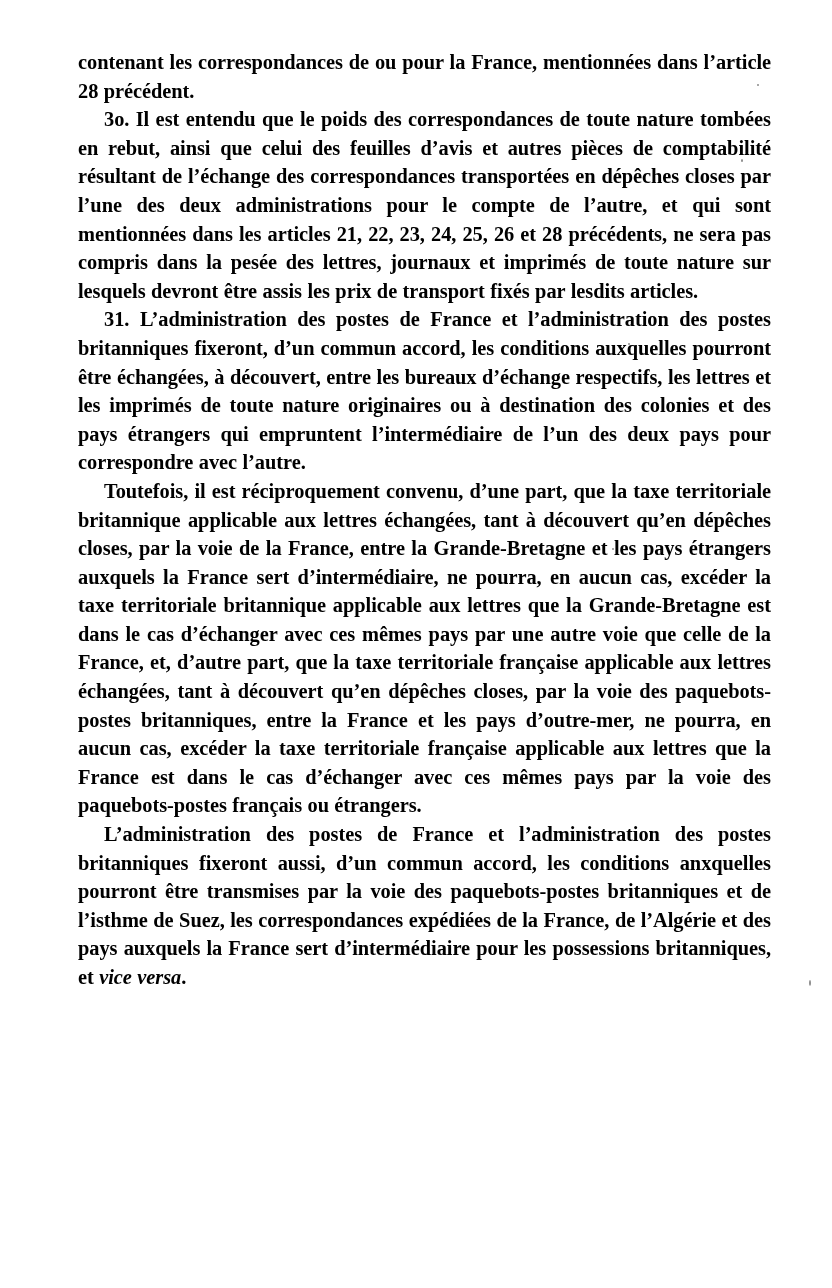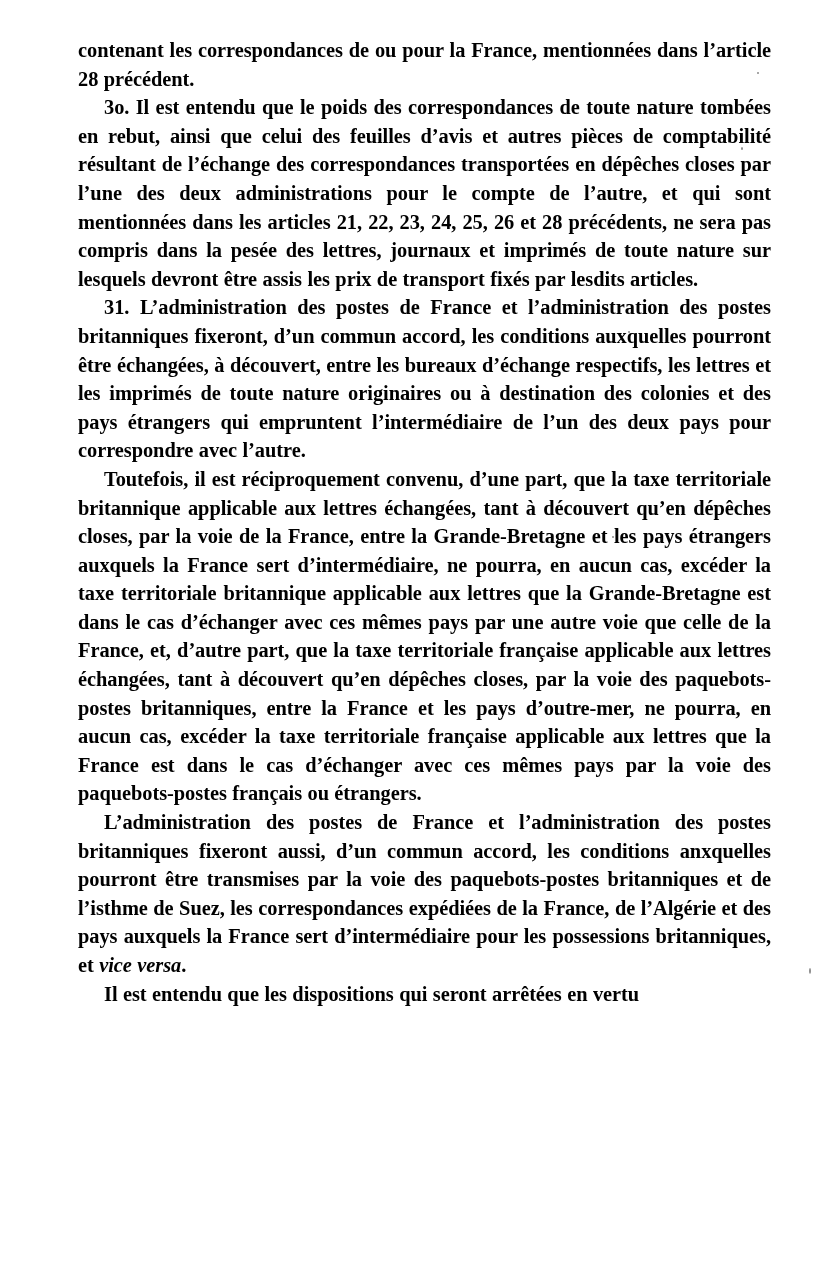--- a/index.html
+++ b/index.html
@@ -7,21 +7,21 @@
     margin: 0;
     padding: 0;
     background: #ffffff;
   }
   .page {
     position: relative;
     width: 832px;
     height: 1026px;
     background: #ffffff;
     overflow: hidden;
-    margin: 0 auto;
+    margin: 12px auto;
   }
   .text-column {
     position: absolute;
     left: 78px;
     top: 36px;
     width: 693px;
   }
   .para {
     margin: 0;
     font-family: "Liberation Serif", "DejaVu Serif", serif;
@@ -64,21 +64,20 @@
     <p class="para hang">contenant les correspondances de ou pour la France, mentionnées dans l’article 28 précédent.</p>
 
     <p class="para indent">3o. Il est entendu que le poids des correspondances de toute nature tombées en rebut, ainsi que celui des feuilles d’avis et autres pièces de comptabilité résultant de l’échange des correspondances transportées en dépêches closes par l’une des deux administrations pour le compte de l’autre, et qui sont mentionnées dans les articles 21, 22, 23, 24, 25, 26 et 28 précédents, ne sera pas compris dans la pesée des lettres, journaux et imprimés de toute nature sur lesquels devront être assis les prix de transport fixés par lesdits articles.</p>
 
     <p class="para indent">31. L’administration des postes de France et l’administration des postes britanniques fixeront, d’un commun accord, les conditions auxquelles pourront être échangées, à découvert, entre les bureaux d’échange respectifs, les lettres et les imprimés de toute nature originaires ou à destination des colonies et des pays étrangers qui empruntent l’intermédiaire de l’un des deux pays pour correspondre avec l’autre.</p>
 
     <p class="para indent">Toutefois, il est réciproquement convenu, d’une part, que la taxe territoriale britannique applicable aux lettres échangées, tant à découvert qu’en dépêches closes, par la voie de la France, entre la Grande-Bretagne et les pays étrangers auxquels la France sert d’intermédiaire, ne pourra, en aucun cas, excéder la taxe territoriale britannique applicable aux lettres que la Grande-Bretagne est dans le cas d’échanger avec ces mêmes pays par une autre voie que celle de la France, et, d’autre part, que la taxe territoriale française applicable aux lettres échangées, tant à découvert qu’en dépêches closes, par la voie des paquebots-postes britanniques, entre la France et les pays d’outre-mer, ne pourra, en aucun cas, excéder la taxe territoriale française applicable aux lettres que la France est dans le cas d’échanger avec ces mêmes pays par la voie des paquebots-postes français ou étrangers.</p>
 
     <p class="para indent"><span>L’administration des postes de France et l’administration des postes britanniques fixeront aussi, d’un commun accord, les conditions anxquelles pourront être transmises par la voie des paquebots-postes britanniques et de l’isthme de Suez, les correspondances expédiées de la France, de l’Algérie et des pays auxquels la France sert d’intermédiaire pour les possessions britanniques, et </span><span class="ital">vice versa</span><span>.</span></p>
 
-    <p class="para indent">Il est entendu que les dispositions qui seront arrêtées en vertu</p>
 
   </div>
 
   <span class="speckle" style="left:757px; top:72px; width:2px; height:2px;"></span>
   <span class="speckle" style="left:640px; top:139px; width:2px; height:2px;"></span>
   <span class="speckle" style="left:741px; top:147px; width:2px; height:3px;"></span>
   <span class="speckle" style="left:628px; top:331px; width:2px; height:2px;"></span>
   <span class="speckle" style="left:712px; top:334px; width:2px; height:2px;"></span>
   <span class="speckle" style="left:612px; top:536px; width:2px; height:2px;"></span>
   <span class="speckle" style="left:660px; top:538px; width:2px; height:2px;"></span>

